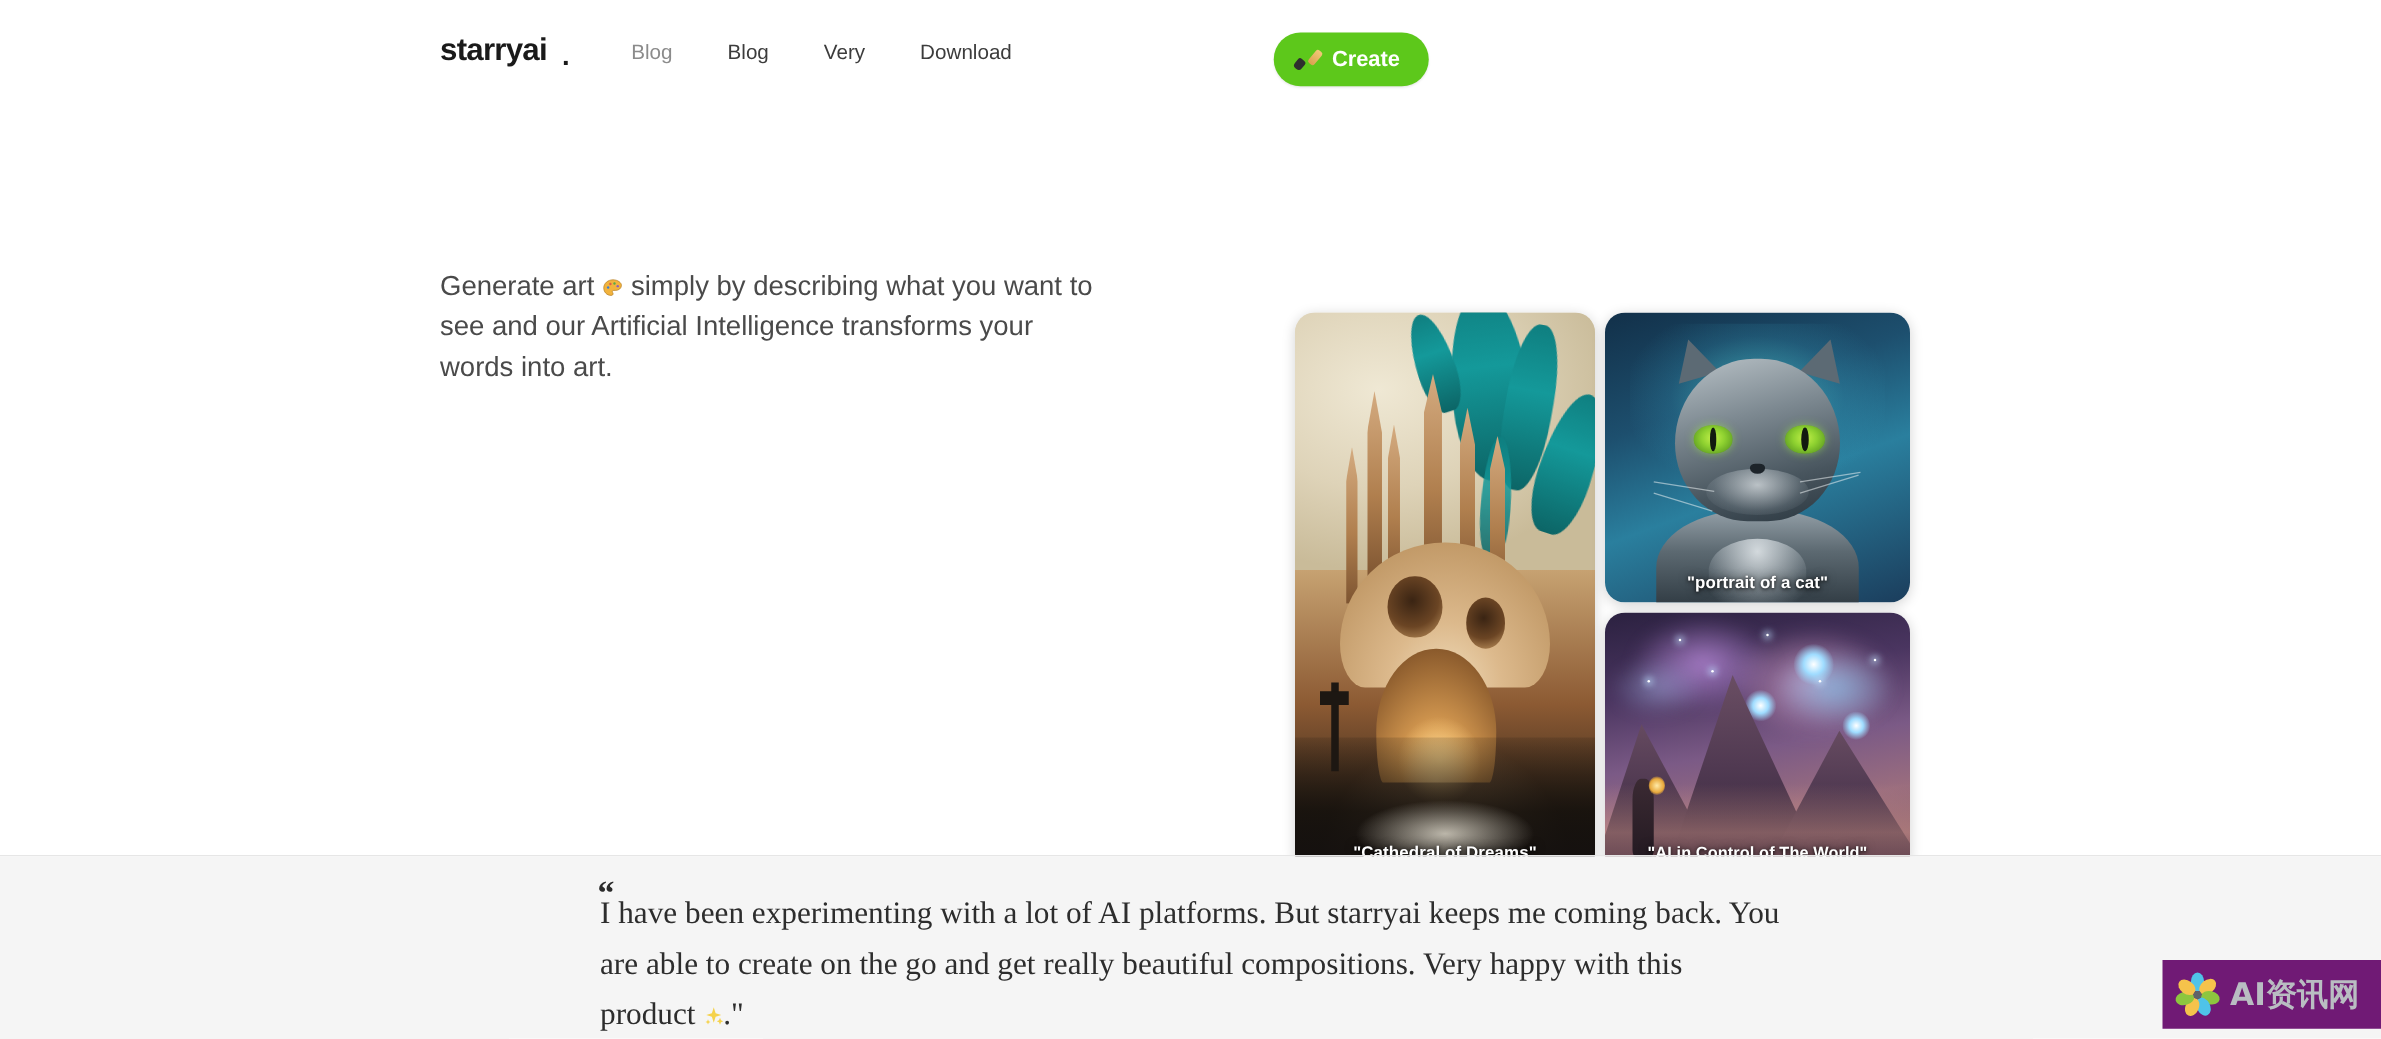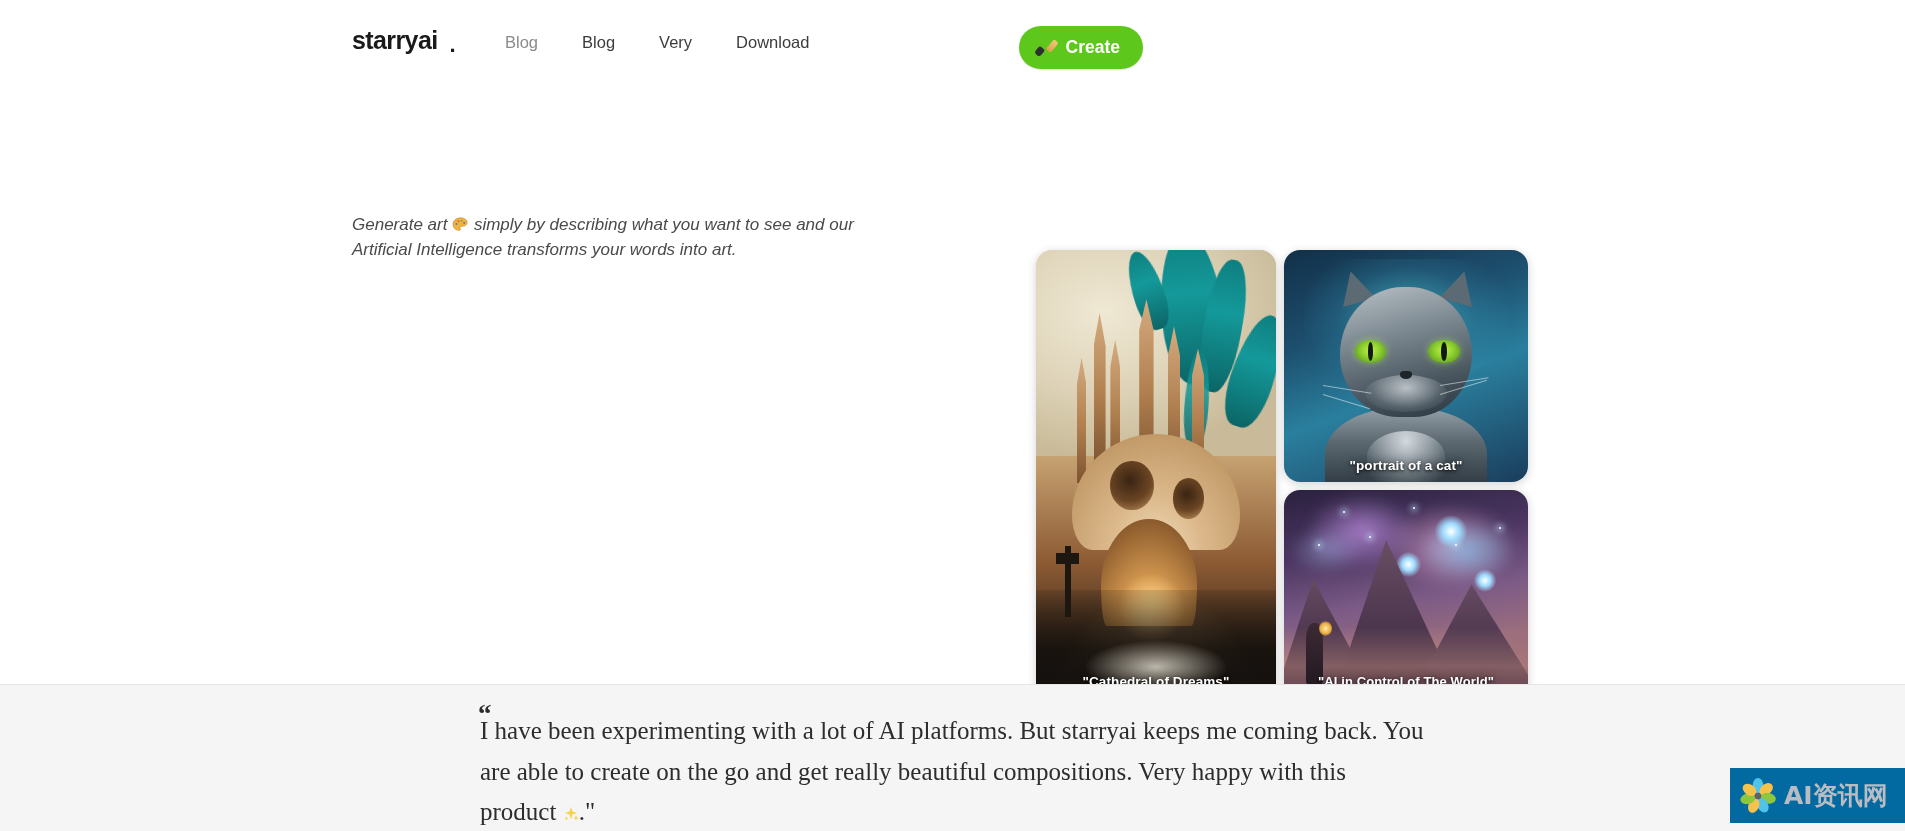--- a/index.html
+++ b/index.html
@@ -137,25 +137,24 @@
     font-size: 75px;
     line-height: 1.02;
     font-weight: 700;
     letter-spacing: -2.6px;
     color: #2b2b2b;
     white-space: nowrap;
   }
 
   .subhead {
     margin-top: 25px;
-    font-size: 17px;
+    font-size: 22px;
     line-height: 1.47;
     color: #4a4a4a;
     max-width: 530px;
-    font-style: italic;
   }
   .palette-emoji {
     display: inline-block;
     width: 17px; height: 15px;
     vertical-align: -2px;
     position: relative;
   }
 
   .start-btn {
     position: absolute;
@@ -503,21 +502,21 @@
     text-align: center;
     font-size: 13.5px;
     color: #555555;
   }
 
   
   .watermark {
     position: absolute;
     right: 0; top: 768px;
     width: 175px; height: 55px;
-    background: #0369a1;
+    background: #701a75;
     display: flex;
     align-items: center;
     gap: 7px;
     padding-left: 9px;
   }
   .wm-logo { width: 38px; height: 38px; flex: none; }
   .wm-text {
     font-size: 25px;
     font-weight: 700;
     color: #b9bdc2;

